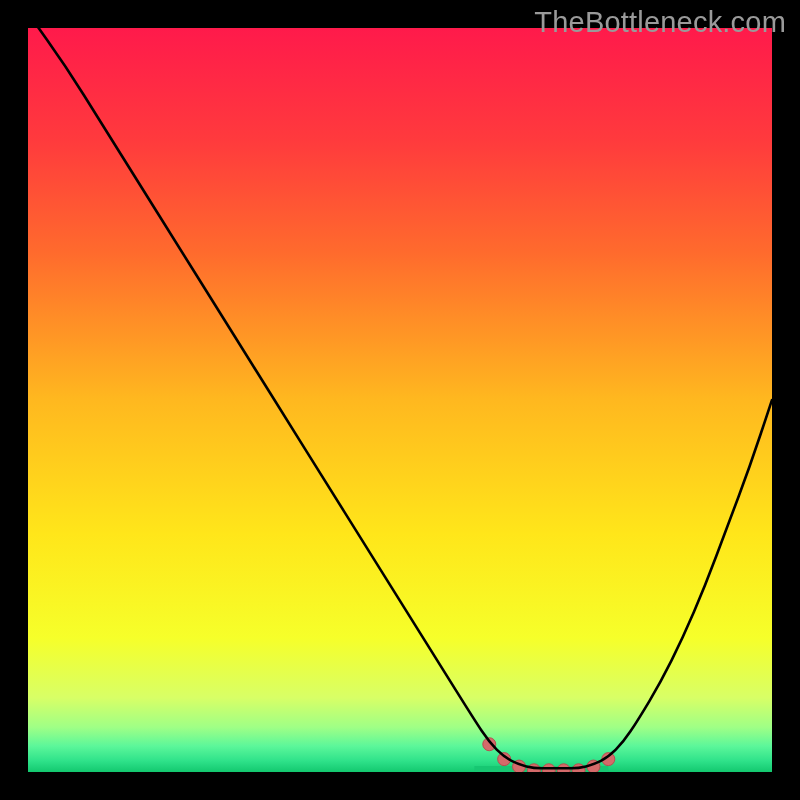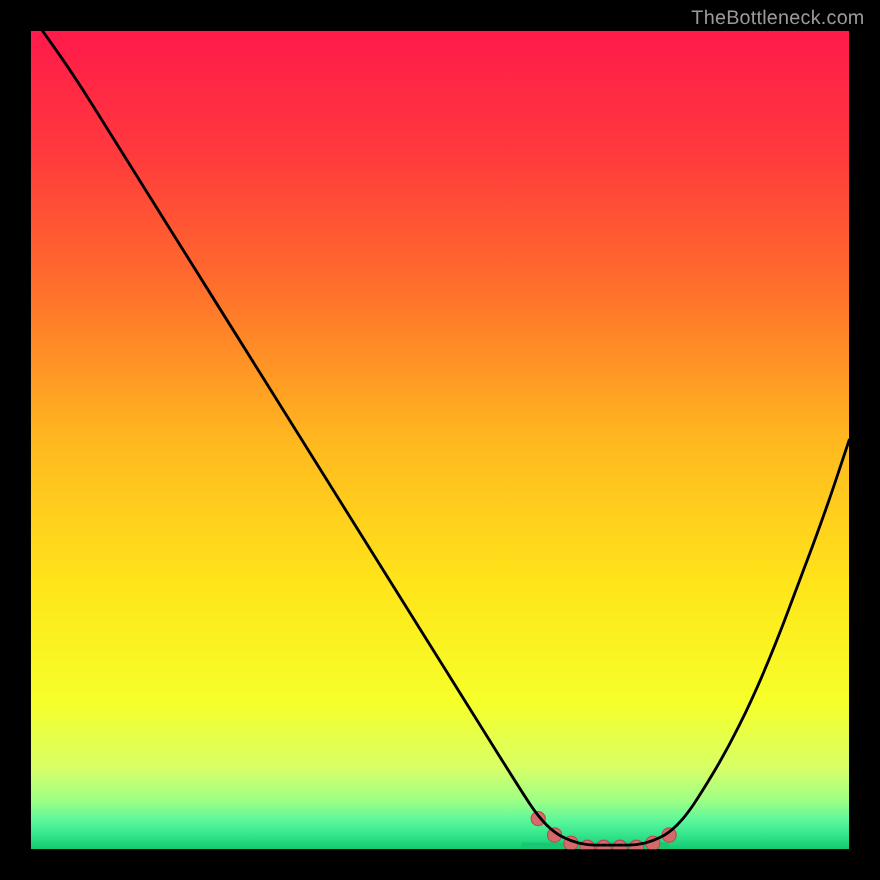--- a/index.html
+++ b/index.html
@@ -17,21 +17,21 @@
     top: 28px;
     width: 744px;
     height: 744px;
     background: #000;
   }
   .watermark {
     position: absolute;
     top: 6px;
     right: 14px;
     color: #9a9a9a;
-    font-size: 18px;
+    font-size: 29px;
     font-weight: 500;
     letter-spacing: 0.2px;
     z-index: 50;
   }
   .plot {
     position: absolute;
     left: 28px;
     top: 28px;
     width: 744px;
     height: 744px;

